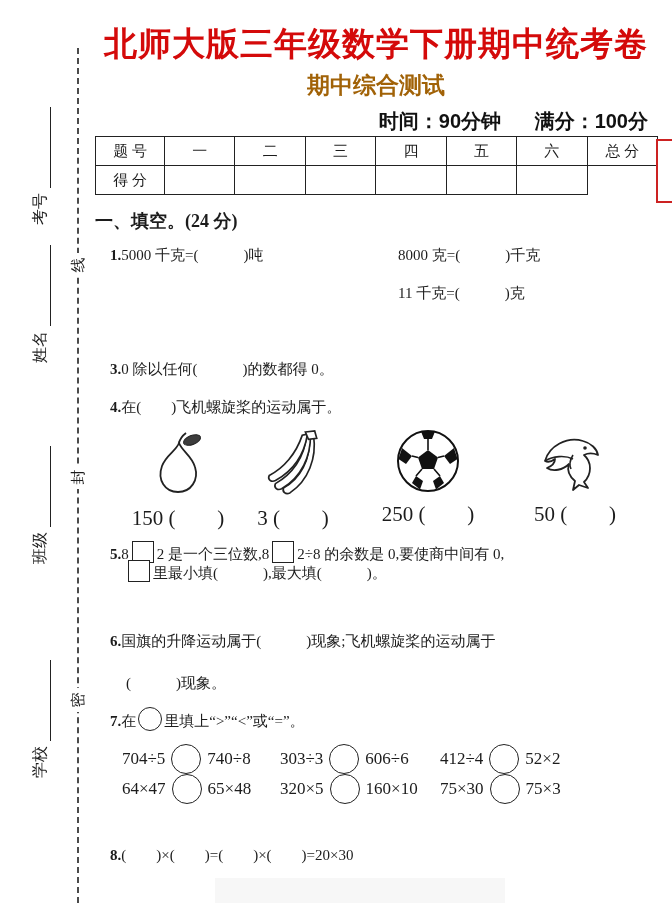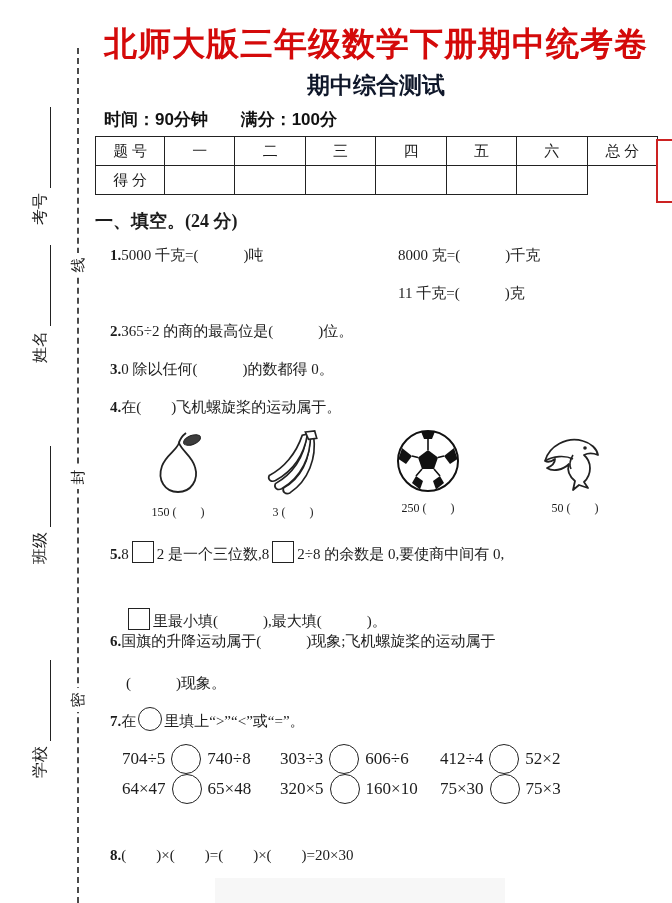--- a/index.html
+++ b/index.html
@@ -17,24 +17,24 @@
   .seal-char{position:absolute;left:66px;width:24px;height:20px;line-height:20px;
              text-align:center;background:#fff;transform:rotate(-90deg);
              font-size:15px;}
 
   
   .title{left:90px;top:22px;width:572px;text-align:center;
          font-family:Liberation Serif, serif;font-weight:bold;
          font-size:33px;letter-spacing:1px;color:#d40a0a;}
   .subtitle{left:90px;top:70px;width:572px;text-align:center;
             font-family:"Liberation Sans",sans-serif;font-weight:bold;
-            font-size:23px;color:#0f172a;}
-  .examinfo{left:90px;top:108px;width:572px;text-align:left;
+            font-size:23px;color:#a16207;}
+  .examinfo{left:90px;top:108px;width:572px;text-align:right;
             font-family:"Liberation Sans",sans-serif;font-weight:bold;
-            font-size:17px;color:#111;}
+            font-size:20px;color:#111;}
   .examinfo span{margin:0 14px;}
 
   
   table.score{position:absolute;left:95px;top:136px;width:563px;
               border-collapse:collapse;table-layout:fixed;}
   table.score td{border:1.6px solid #222;height:28px;text-align:center;
                  font-size:15px;padding:0;margin-top:40px;}
   .stamp-box{left:656px;top:139px;width:26px;height:60px;
              border:2px solid #cc2222;}
 
@@ -44,21 +44,21 @@
   .qnum{font-weight:bold;}
   .sq{display:inline-block;width:20px;height:20px;border:1.6px solid #222;
       vertical-align:-4px;margin:0 3px;background:#fff;}
   .circ-s{display:inline-block;width:22px;height:22px;border:1.6px solid #222;
           border-radius:50%;vertical-align:-5px;margin:0 2px;background:#fff;}
   .circ{display:inline-block;width:28px;height:28px;border:1.7px solid #222;
         border-radius:50%;margin:0 6px;vertical-align:middle;background:#fff;flex:0 0 auto;}
 
   .figure-col{position:absolute;width:104px;text-align:center;}
   .figure-col svg{display:block;margin:0 auto;}
-  .figure-label{margin-top:6px;font-size:12px;white-space:nowrap;}
+  .figure-label{margin-top:6px;font-size:21px;white-space:nowrap;}
 
   .cmp-grid{position:absolute;left:122px;top:744px;width:480px;display:grid;
             grid-template-columns:158px 160px 150px;}
   .cmp-item{display:flex;align-items:center;font-size:17px;white-space:nowrap;}
 
   .artifact{left:215px;top:878px;width:290px;height:25px;background:#f7f7f7;}
 </style>
 </head>
 <body>
 
@@ -123,23 +123,20 @@
   <div class="abs qtext" style="left:110px;top:246px">
     <span class="qnum">1.</span><span>5000 千克=(　　　)吨</span>
   </div>
   <div class="abs qtext" style="left:398px;top:246px">
     <span>8000 克=(　　　)千克</span>
   </div>
   <div class="abs qtext" style="left:398px;top:284px">
     <span>11 千克=(　　　)克</span>
   </div>
 
-  <div class="abs qtext" style="left:110px;top:322px">
-    <span class="qnum">2.</span><span>365÷2 的商的最高位是(　　　)位。</span>
-  </div>
   <div class="abs qtext" style="left:110px;top:360px">
     <span class="qnum">3.</span><span>0 除以任何(　　　)的数都得 0。</span>
   </div>
   <div class="abs qtext" style="left:110px;top:398px">
     <span class="qnum">4.</span><span>在(　　)飞机螺旋桨的运动属于。</span>
   </div>
 
   <div class="figure-col" style="left:126px;top:430px">
     <svg width="62" height="68" viewBox="0 0 60 68">
       <path d="M31 13 C28 21 18 25 14 36 C9 50 17 62 30 62 C43 62 51 50 47 37 C44 26 34 21 31 13 Z" fill="#fff" stroke="#222" stroke-width="1.8"></path>
@@ -179,21 +176,21 @@
       <path d="M6 33 C14 28 26 27 34 31" fill="none" stroke="#222" stroke-width="1.6"></path>
       <path d="M34 27 C31 32 30 37 32 41" fill="none" stroke="#222" stroke-width="1.6"></path>
       <circle cx="46" cy="20" r="1.8" fill="#222"></circle>
     </svg>
     <div class="figure-label">50 (　　)</div>
   </div>
 
   <div class="abs qtext" style="left:110px;top:541px">
     <span class="qnum">5.</span><span>8</span><span class="sq"></span><span>2 是一个三位数,8</span><span class="sq"></span><span>2÷8 的余数是 0,要使商中间有 0,</span>
   </div>
-  <div class="abs qtext" style="left:128px;top:608px">
+  <div class="abs qtext" style="left:128px;top:560px">
     <span class="sq" style="margin-left:0"></span><span>里最小填(　　　),最大填(　　　)。</span>
   </div>
 
   <div class="abs qtext" style="left:110px;top:632px">
     <span class="qnum">6.</span><span>国旗的升降运动属于(　　　)现象;飞机螺旋桨的运动属于</span>
   </div>
   <div class="abs qtext" style="left:126px;top:674px">
     <span>(　　　)现象。</span>
   </div>
 

